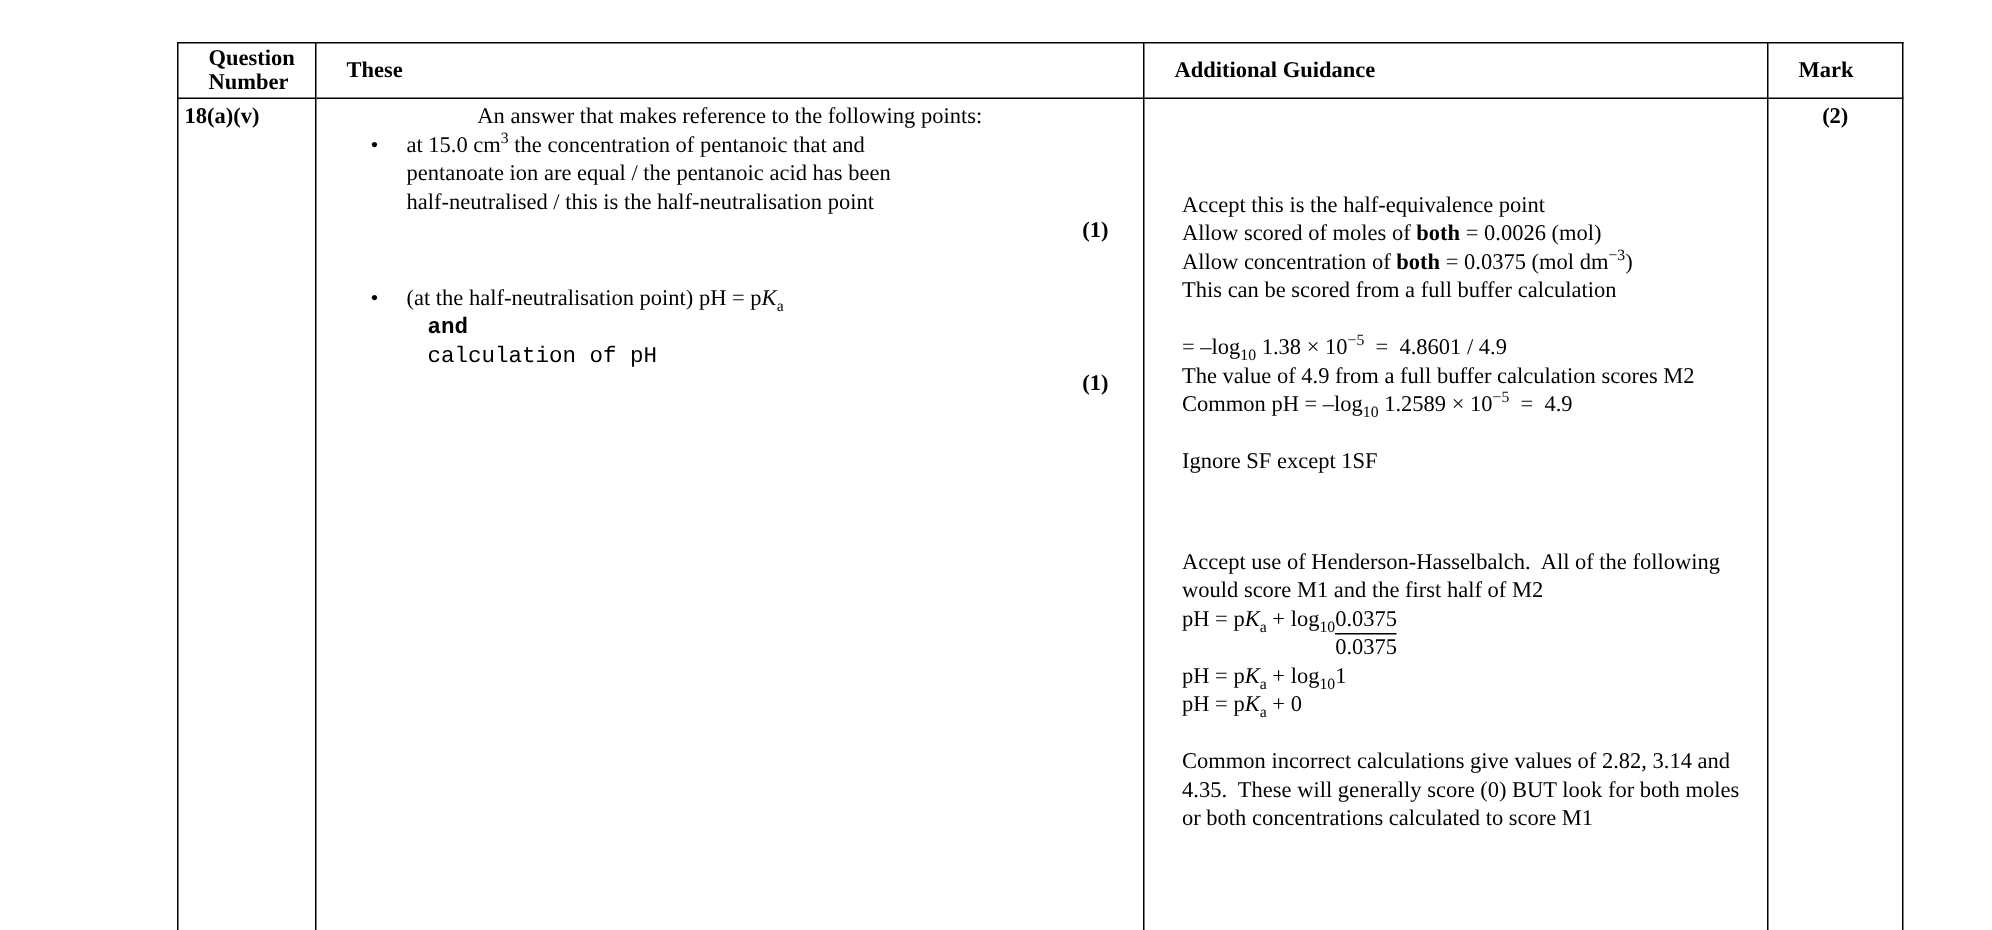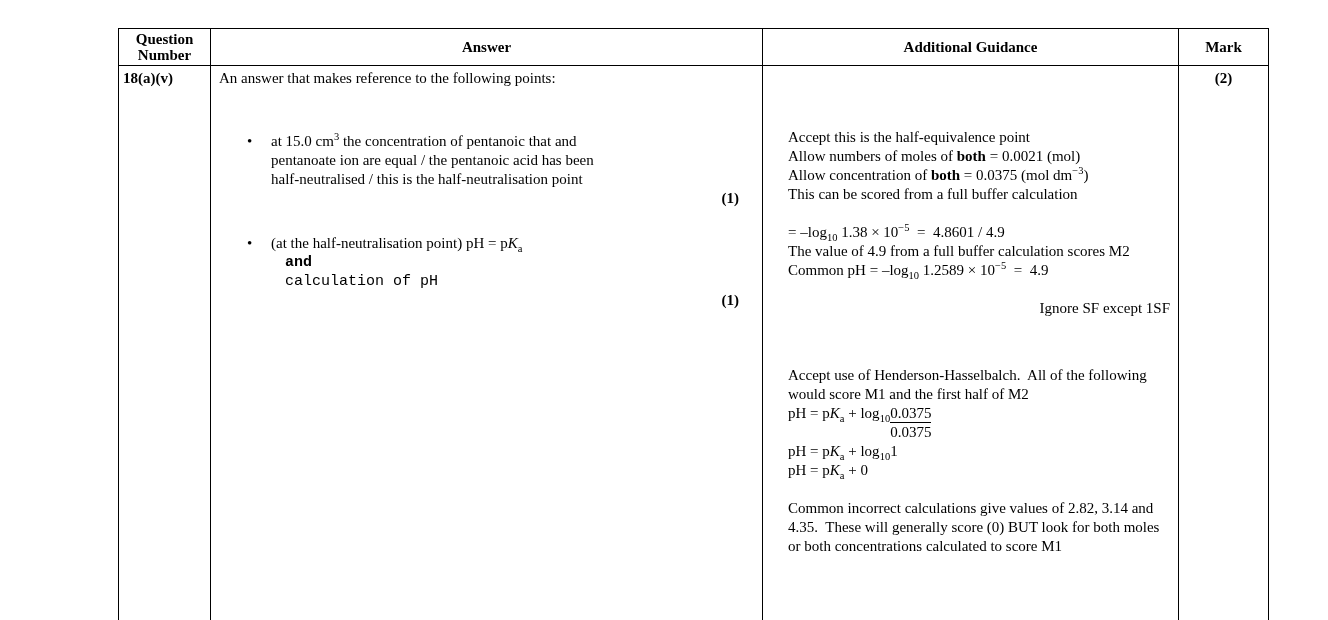--- a/index.html
+++ b/index.html
@@ -7,36 +7,36 @@
     font-family:"Liberation Serif","DejaVu Serif",serif;
     color:#000;font-size:15px;line-height:19px;
   }
   .page{position:relative;width:1328px;height:620px;background:#fff;overflow:hidden;}
   table.ms{
     border-collapse:collapse;table-layout:fixed;
     position:absolute;left:118px;top:28px;width:1150px;
   }
   th,td{border:1.5px solid #000;}
   th{
-    font-weight:bold;text-align:center;vertical-align:middle;
-    height:34px;padding:1px 4px;line-height:16px;margin-left:32px;
+    font-weight:bold;text-align:left;vertical-align:middle;
+    height:34px;padding:1px 20px;line-height:16px;margin-left:32px;
   }
   td{vertical-align:top;height:520px;padding:0;}
   .cell-qn{padding:3px 4px;font-weight:bold;}
   .cell-answer{padding:3px 8px;}
   .cell-guidance{padding:62px 8px 2px 9px;}
   .cell-mark{padding:3px 2px;text-align:center;font-weight:bold;}
-  .answer-intro{margin-bottom:44px;}
+  .answer-intro{text-align:center;}
   .bullet-row{display:flex;margin-left:28px;}
   .glyph{width:24px;flex:0 0 24px;}
   .line{min-height:19px;}
   .line.ind{padding-left:14px;font-family:Liberation Mono, monospace;}
   .bullet-mark{text-align:right;padding-right:15px;font-weight:bold;margin:0 0 26px 0;}
   .gblock{margin:0 0 19px 16px;}
-  #guidance-blocks .gblock:nth-child(3){margin-bottom:48px;text-align:right;}
+  #guidance-blocks .gblock:nth-child(3){margin-bottom:48px;}
   #guidance-blocks .gblock:last-child{margin-bottom:0;}
   sub,sup{font-size:70%;line-height:0;}
   .b{font-weight:bold;}
   .i{font-style:italic;}
   .frac{display:inline-block;vertical-align:top;text-align:right;}
   .frac .num{display:block;border-bottom:1px solid #000;line-height:18px;}
   .frac .den{display:block;line-height:19px;}
 </style>
 </head>
 <body>
@@ -45,21 +45,21 @@
   <table class="ms">
     <colgroup>
       <col style="width:92px">
         <col style="width:552px">
         <col style="width:416px">
         <col style="width:90px">
     </colgroup>
     <thead>
       <tr>
         <th>Question Number</th>
-        <th>Answer</th>
+        <th>These</th>
         <th>Additional Guidance</th>
         <th>Mark</th>
       </tr>
     </thead>
     <tbody>
       <tr>
         <td class="cell-qn">
           <div>18(a)(v)</div>
         </td>
         <td class="cell-answer">
@@ -82,21 +82,21 @@
                   <div class="line ind"><span>calculation of pH</span></div>
                 </div>
               </div>
               <div class="bullet-mark">(1)</div>
             </div>
         </td>
         <td class="cell-guidance">
           <div id="guidance-blocks">
               <div class="gblock">
                 <div class="line"><span>Accept this is the half-equivalence point</span></div>
-                <div class="line"><span>Allow numbers of moles of </span><span class="b">both</span><span> = 0.0021 (mol)</span></div>
+                <div class="line"><span>Allow scored of moles of </span><span class="b">both</span><span> = 0.0026 (mol)</span></div>
                 <div class="line"><span>Allow concentration of </span><span class="b">both</span><span> = 0.0375 (mol dm</span><sup>−3</sup><span>)</span></div>
                 <div class="line"><span>This can be scored from a full buffer calculation</span></div>
               </div>
               <div class="gblock">
                 <div class="line"><span>= –log</span><sub>10</sub><span> 1.38 × 10</span><sup>−5</sup><span>&nbsp; =&nbsp; 4.8601 / 4.9</span></div>
                 <div class="line"><span>The value of 4.9 from a full buffer calculation scores M2</span></div>
                 <div class="line"><span>Common pH = –log</span><sub>10</sub><span> 1.2589 × 10</span><sup>−5</sup><span>&nbsp; =&nbsp; 4.9</span></div>
               </div>
               <div class="gblock">
                 <div class="line"><span>Ignore SF except 1SF</span></div>

